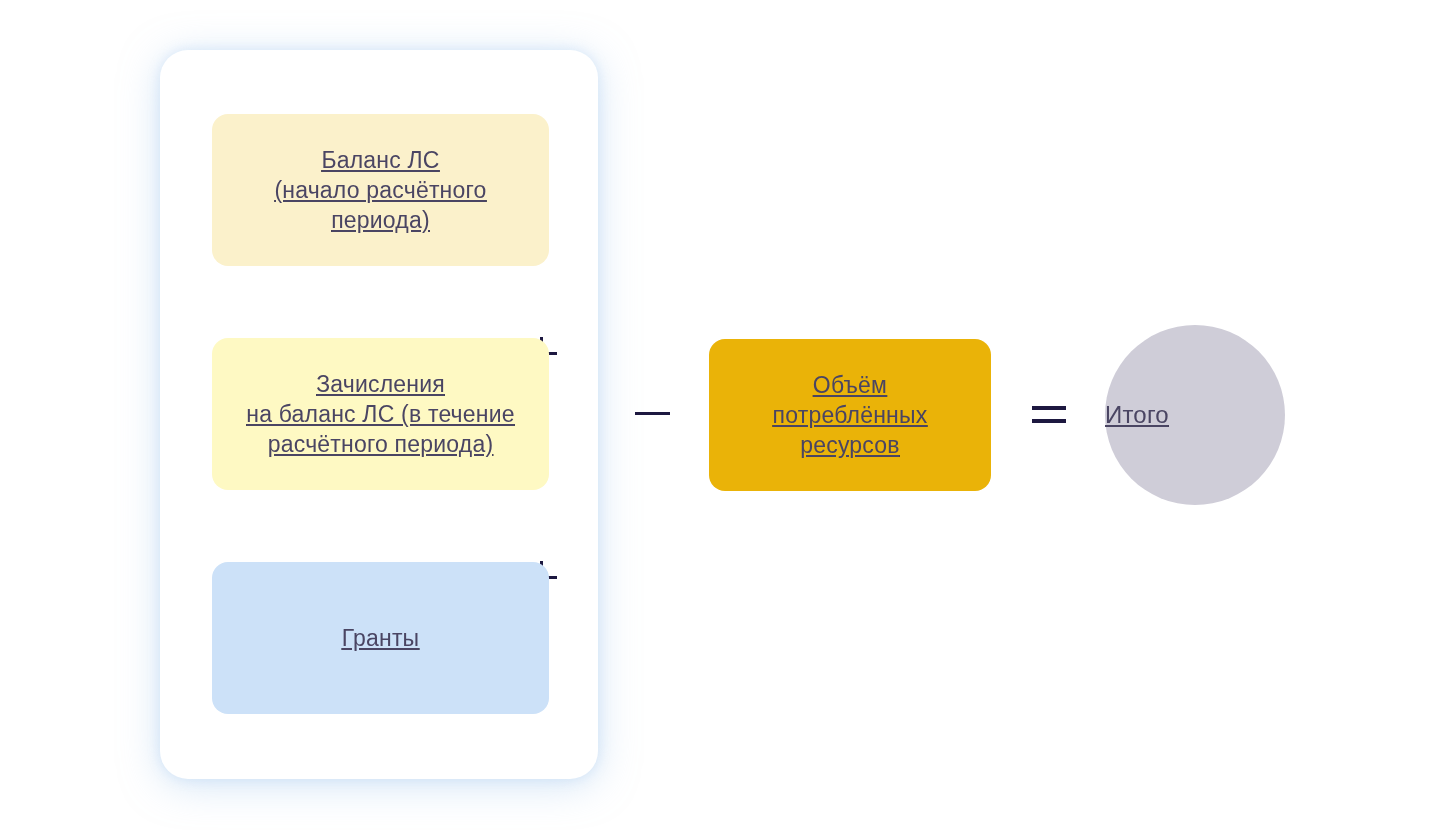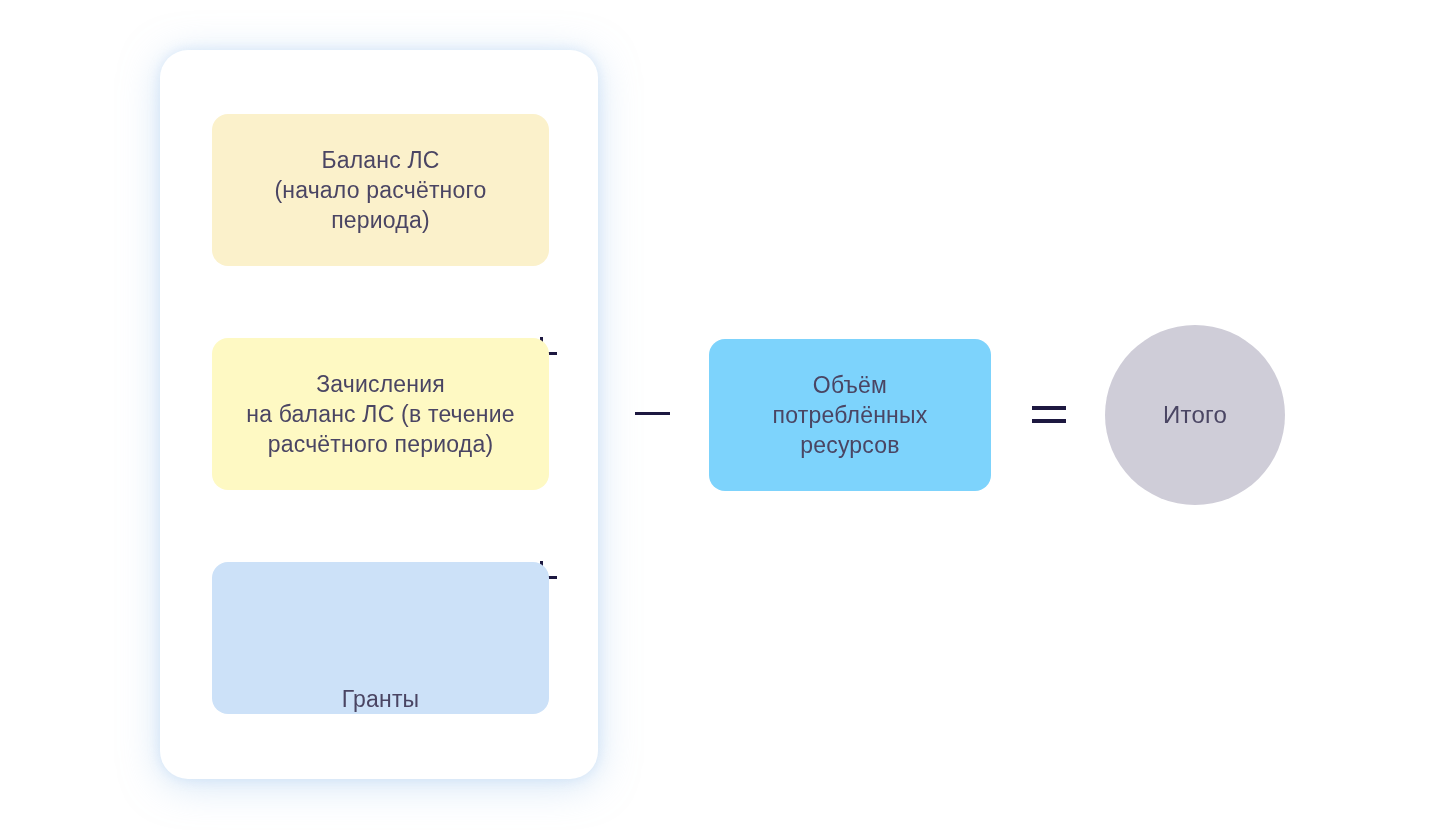--- a/index.html
+++ b/index.html
@@ -1,15 +1,15 @@
 <!DOCTYPE html>
 <html><head>
 <meta charset="utf-8">
 <style>
-  * { margin: 0; padding: 0; box-sizing: border-box; }
+  * { margin: 0; padding: 0; box-sizing: border-box; text-decoration: underline; }
   html, body {
     width: 1440px; height: 830px;
     background: #ffffff;
     overflow: hidden;
     font-family: "Liberation Sans", "DejaVu Sans", sans-serif;
   }
   .stage {
     position: relative;
     width: 1440px; height: 830px;
   }
@@ -36,21 +36,21 @@
     color: #4A4563;
     white-space: pre-line;
     letter-spacing: 0.2px;
   }
   .addend {
     left: 52px;
     width: 337px; height: 152px;
   }
   .addend-0 { top: 64px; }
   .addend-1 { top: 288px; }
-  .addend-2 { top: 512px; align-items: flex-end; }
+  .addend-2 { top: 512px; }
 
   
   .plus {
     position: absolute;
     left: 365px;
     width: 32px; height: 32px;
   }
   .plus-0 { top: 287px; }
   .plus-1 { top: 511px; }
   .plus .h, .plus .v { position: absolute; background: #1D1840; }
@@ -81,21 +81,20 @@
     left: 709px; top: 339px;
     width: 282px; height: 152px;
   }
   .result-circle {
     position: absolute;
     left: 1105px; top: 325px;
     width: 180px; height: 180px;
     border-radius: 50%;
     display: flex;
     align-items: center;
-    justify-content: center;
     text-align: center;
   }
   .result-circle .box-label { font-size: 24px; }
 </style>
 </head>
 <body>
 
 <div class="stage">
 
   <div class="card">
@@ -123,21 +122,21 @@
     </div>
 
     <div class="box addend addend-2" style="background: rgb(204, 225, 248);">
       <div class="box-label">Гранты</div>
     </div>
 
   </div>
 
   <div class="minus" aria-label="−"></div>
 
-  <div class="box subtrahend" style="background: #7dd3fc;">
+  <div class="box subtrahend" style="background: #eab308;">
     <div class="box-label">Объём
 потреблённых
 ресурсов</div>
   </div>
 
   <div class="equals" aria-label="=">
     <span class="bar bar-top"></span>
     <span class="bar bar-bottom"></span>
   </div>
 

